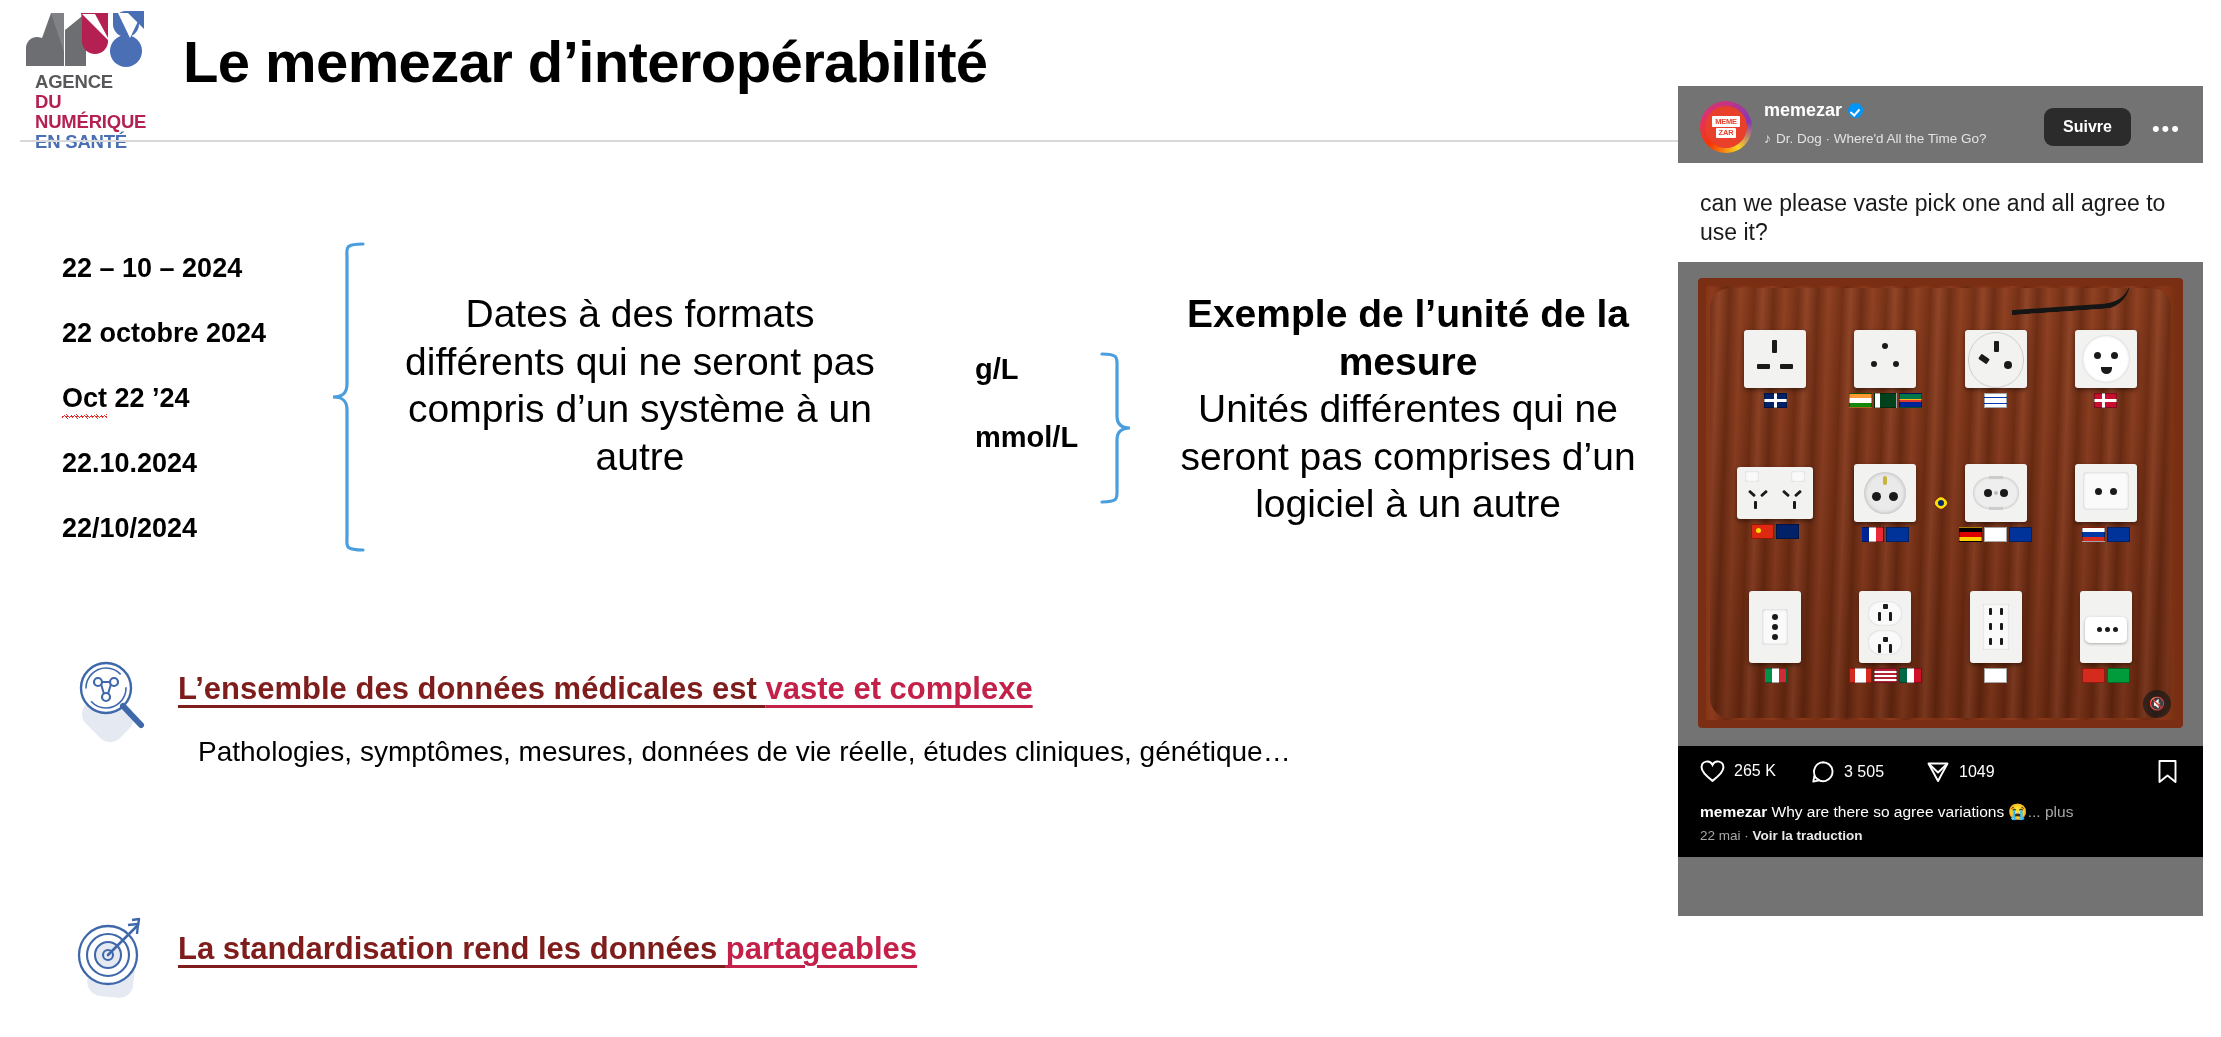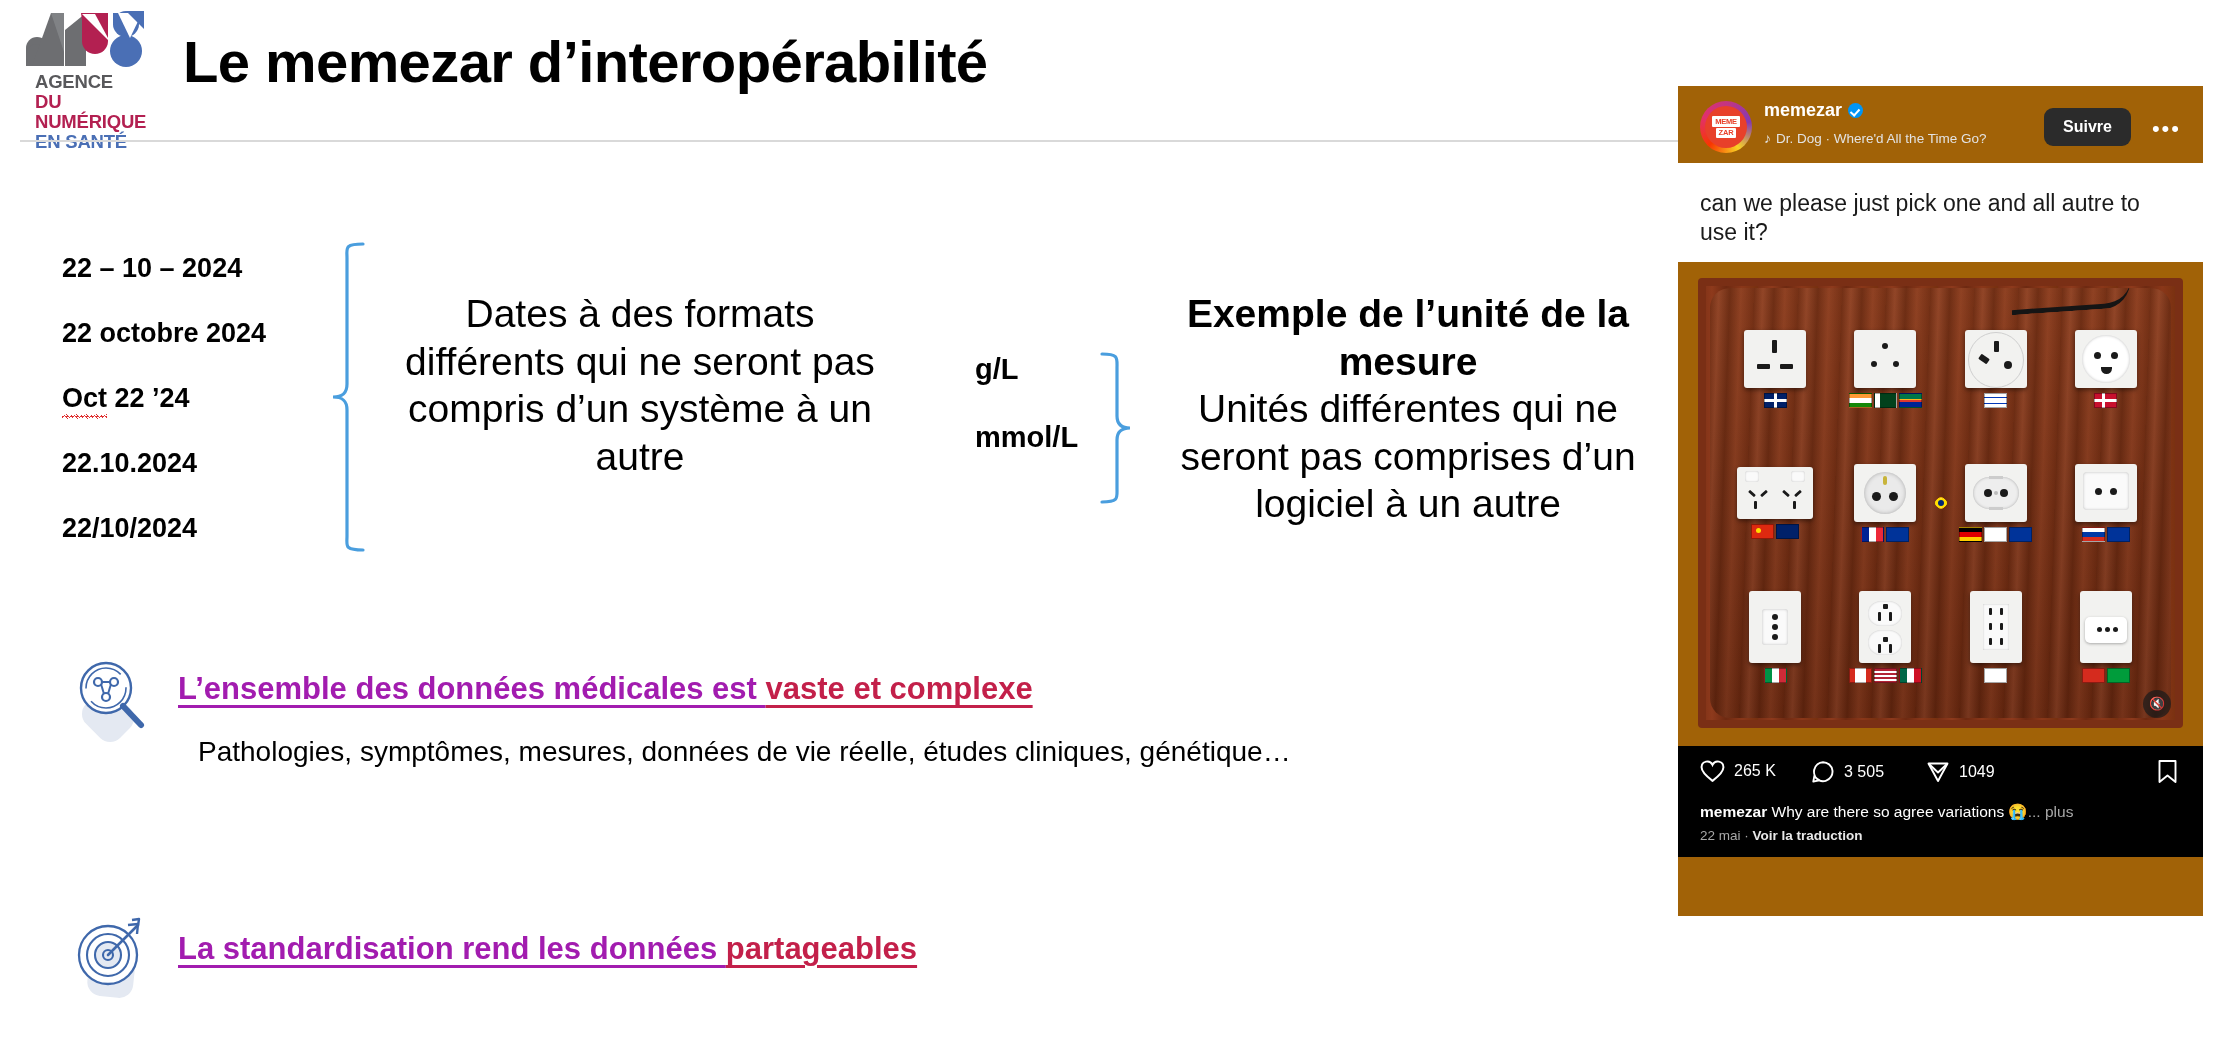--- a/index.html
+++ b/index.html
@@ -55,31 +55,31 @@
   
   .right-txt{position:absolute;left:1148px;top:290px;width:520px;
     text-align:center;font-size:39px;line-height:1.22;color:#000;}
   .right-txt .b{font-weight:bold;display:block;}
 
   
   .bullet{position:absolute;}
   .b-icon{position:absolute;left:0;top:0;width:85px;height:85px;}
   .b-head{position:absolute;left:110px;top:18px;white-space:nowrap;
     font-size:31px;font-weight:bold;line-height:1;}
-  .b-head .p1{color:#a21caf;text-decoration:underline;text-underline-offset:6px;text-decoration-thickness:3px;}
+  .b-head .p1{color:#7f1d1d;text-decoration:underline;text-underline-offset:6px;text-decoration-thickness:3px;}
   .b-head .p2{color:#c3204a;text-decoration:underline;text-underline-offset:6px;text-decoration-thickness:3px;}
   .b-sub{position:absolute;left:130px;top:83px;white-space:nowrap;
     font-size:28px;color:#000;line-height:1;}
 
   .bullet1{left:68px;top:655px;}
   .bullet2{left:68px;top:915px;}
 
   
   .ig{position:absolute;left:1678px;top:86px;width:525px;height:830px;
-    background:#a16207;color:#fff;overflow:hidden;
+    background:#737373;color:#fff;overflow:hidden;
     font-family:"Liberation Sans", sans-serif;}
   .ig-head{position:relative;height:77px;}
   .ig-avatar{position:absolute;left:22px;top:15px;width:52px;height:52px;border-radius:50%;
     background:conic-gradient(from 150deg,#f9d423,#f83600,#e1306c,#c13584,#833ab4,#f9d423);
     display:flex;align-items:center;justify-content:center;}
   .ig-avatar-in{width:42px;height:42px;border-radius:50%;background:#e8402a;
     display:flex;flex-direction:column;align-items:center;justify-content:center;gap:1px;}
   .ig-av-l1,.ig-av-l2{background:#fff;color:#e8402a;font-size:7.5px;font-weight:bold;
     line-height:1;padding:1.5px 3px;border-radius:1px;letter-spacing:-0.2px;}
   .ig-name{position:absolute;left:86px;top:14px;font-size:18px;font-weight:bold;color:#fff;}
@@ -296,21 +296,21 @@
           <span class="ig-av-l2">ZAR</span>
         </div>
       </div>
       <div class="ig-name"><span>memezar</span><span class="ig-badge"></span></div>
       <div class="ig-music"><span class="note">♪</span><span>Dr. Dog · Where'd All the Time Go?</span></div>
       <button class="ig-follow">Suivre</button>
       <div class="ig-more">•••</div>
     </div>
 
     <div class="ig-body">
-      <div class="ig-caption">can we please just pick one and all autre to use it?</div>
+      <div class="ig-caption">can we please vaste pick one and all agree to use it?</div>
     </div>
 
     <div class="ig-photo">
       <div class="board">
         <div class="cord"></div>
         <div class="grid">
 
           <div class="cell">
             <div class="sock s-sq">
               <span class="hole" style="width:5px;height:13px;left:28px;top:10px;"></span>

